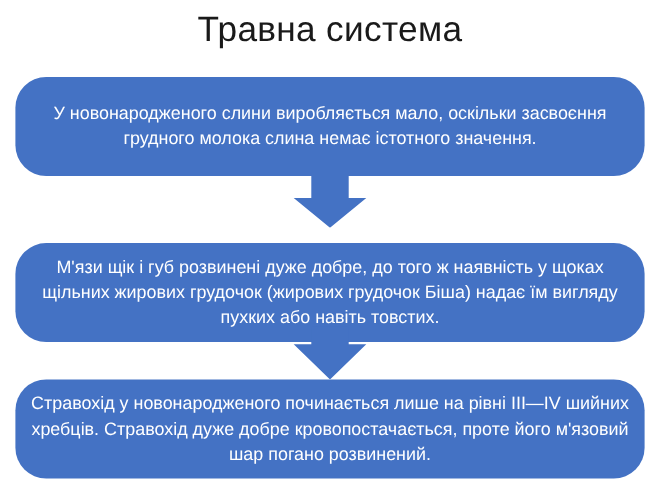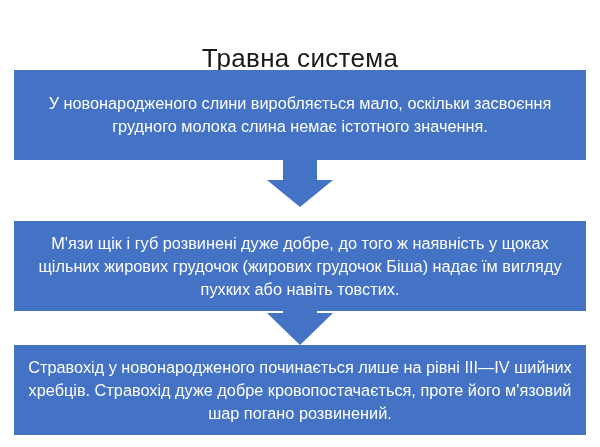--- a/index.html
+++ b/index.html
@@ -15,39 +15,39 @@
       font-family: "Liberation Sans", "DejaVu Sans", sans-serif;
     }
     .title {
       position: absolute;
       left: 0;
       top: 4px;
       width: 600px;
       text-align: center;
       font-family: "Liberation Sans", "DejaVu Sans", sans-serif;
       font-weight: normal;
-      font-size: 26px;
+      font-size: 32px;
       letter-spacing: 0.3px;
       color: #1a1a1a;
       line-height: 44px;
-      margin-top: 32px;
     }
     .box {
       position: absolute;
       left: 14px;
       width: 572px;
       height: 90px;
       background: #4472c4;
       color: #ffffff;
       display: flex;
       align-items: center;
       justify-content: center;
       text-align: center;
       box-sizing: border-box;
       padding: 0 6px;
+      border-radius: 28px;
     }
     .box-text {
       font-family: "Liberation Sans", "DejaVu Sans", sans-serif;
       font-size: 16.3px;
       line-height: 23px;
       color: #ffffff;
     }
     .arrow {
       position: absolute;
       left: 264px;

